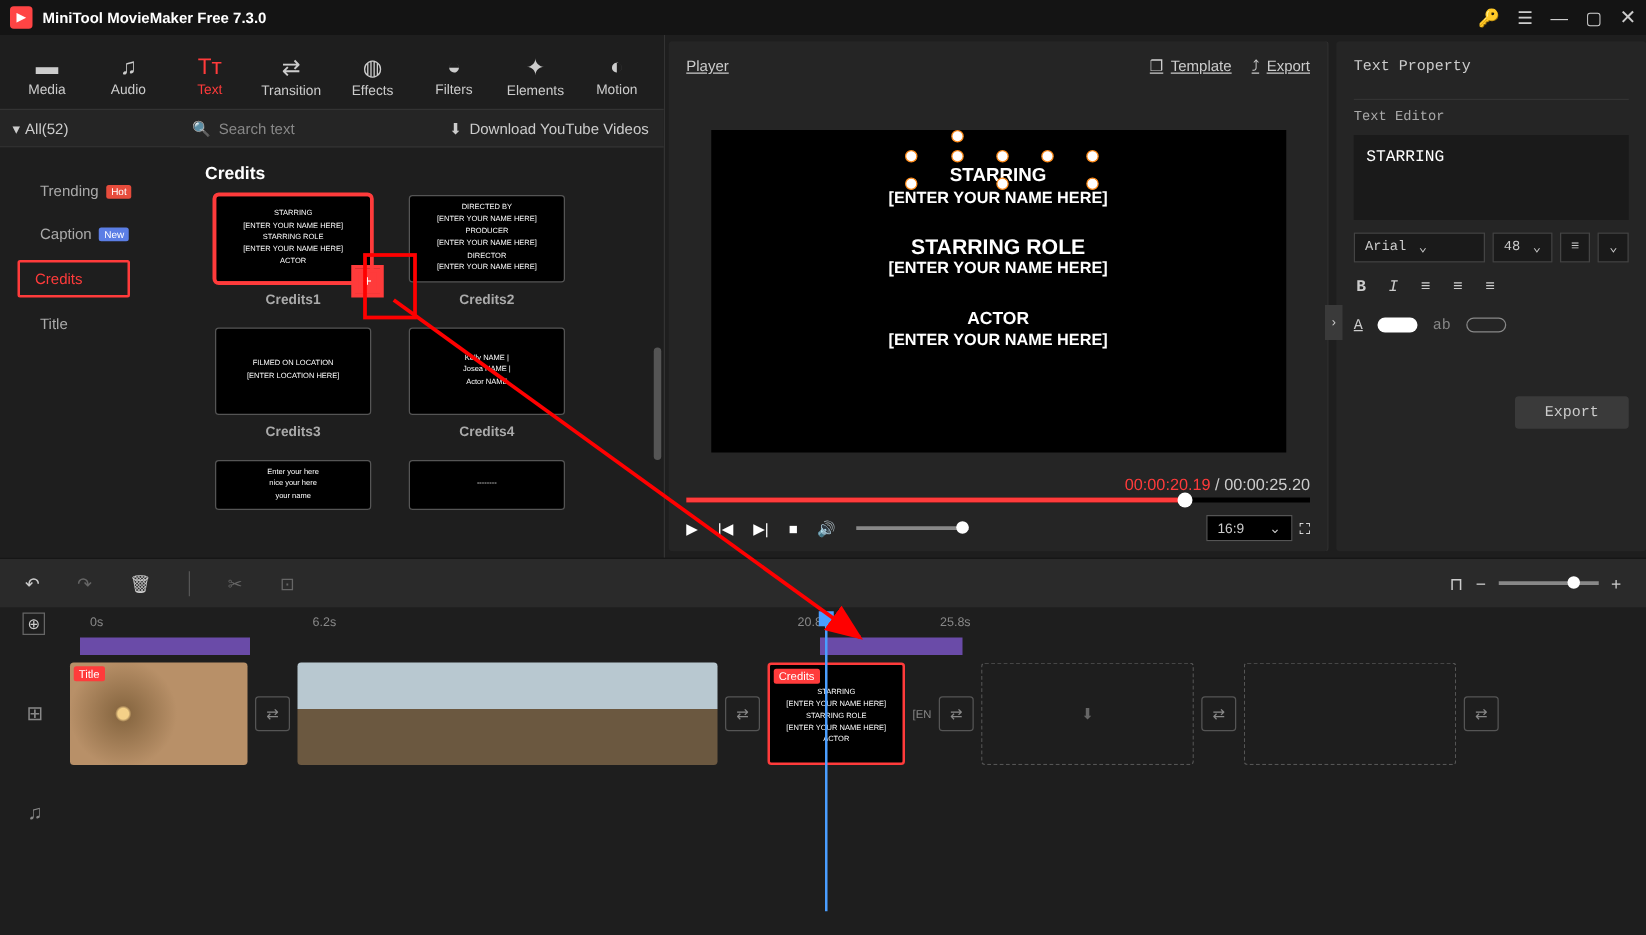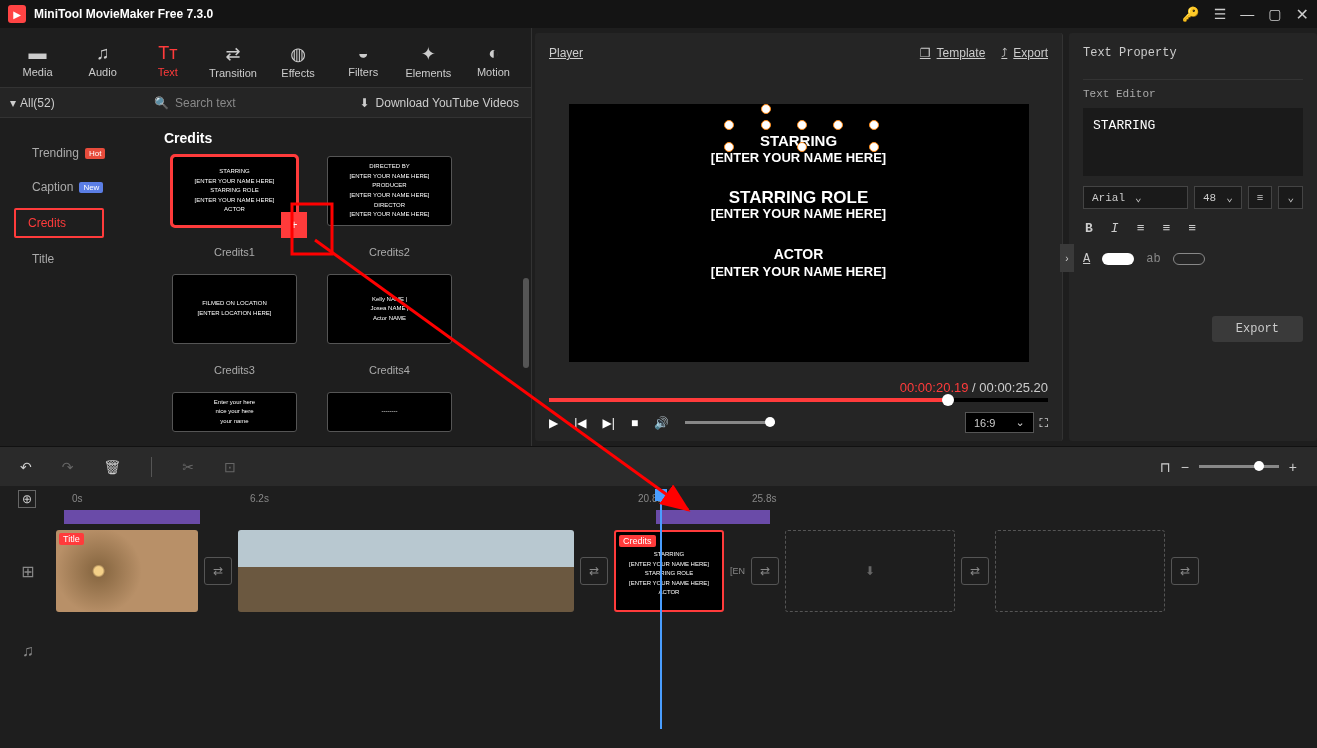--- a/index.html
+++ b/index.html
@@ -37,21 +37,21 @@
   .badge.hot { background: #e74c3c; }
   .badge.new { background: #5b7ee5; }
   
   .asset-grid { flex: 1; padding: 10px 10px; overflow: hidden; }
   .asset-heading { font-weight: bold; color: #fff; font-size: 14px; margin: 2px 10px 10px 10px; }
   .asset-row { display: flex; gap: 30px; margin-bottom: 4px; padding-left: 18px;}
   .asset-card { width: 125px; }
   .thumb { width: 125px; height: 70px; background: #000; border: 1px solid #555; border-radius: 3px; display: flex; flex-direction: column; align-items: center; justify-content: center; position: relative; }
   .thumb.selected { border: 1px solid #ff3b3b; outline: 3px solid #ff3b3b; outline-offset: -1px;}
   .thumb-text { font-size: 6px; color: #fff; text-align: center; line-height: 1.6; }
-  .thumb-label { text-align: center; font-size: 11px; color: #aaa; padding: 20px 0 12px 0; }
+  .thumb-label { text-align: center; font-size: 11px; color: #aaa; padding: 8px 0 12px 0; font-weight: bold; }
   .add-btn { position: absolute; bottom: -10px; right: -8px; width: 20px; height: 20px; background: #ff3b3b; color:#fff; display:flex;align-items:center;justify-content:center; font-size:12px; border: 3px solid #ff3b3b; outline: 3px solid #ff3b3b;}
   .scrollbar-track { position: absolute; right: 2px; top: 180px; width: 6px; height: 200px; background: transparent;}
   .scrollbar-thumb { width: 6px; height: 90px; background: #555; border-radius: 3px; position:absolute; top: 70px;}
   
   
   .player-panel { width: 528px; background: #252525; border-right: 1px solid #333; display: flex; flex-direction: column; margin: 5px 3px; border-radius: 3px;}
   .player-header { height: 40px; display: flex; align-items: center; padding: 0 14px; text-decoration: underline; }
   .player-header-title { font-size: 12px; }
   .player-header-right { margin-left: auto; display: flex; gap: 16px; }
   .hdr-btn { display: flex; align-items: center; gap: 6px; color: #ccc; cursor: pointer; }

